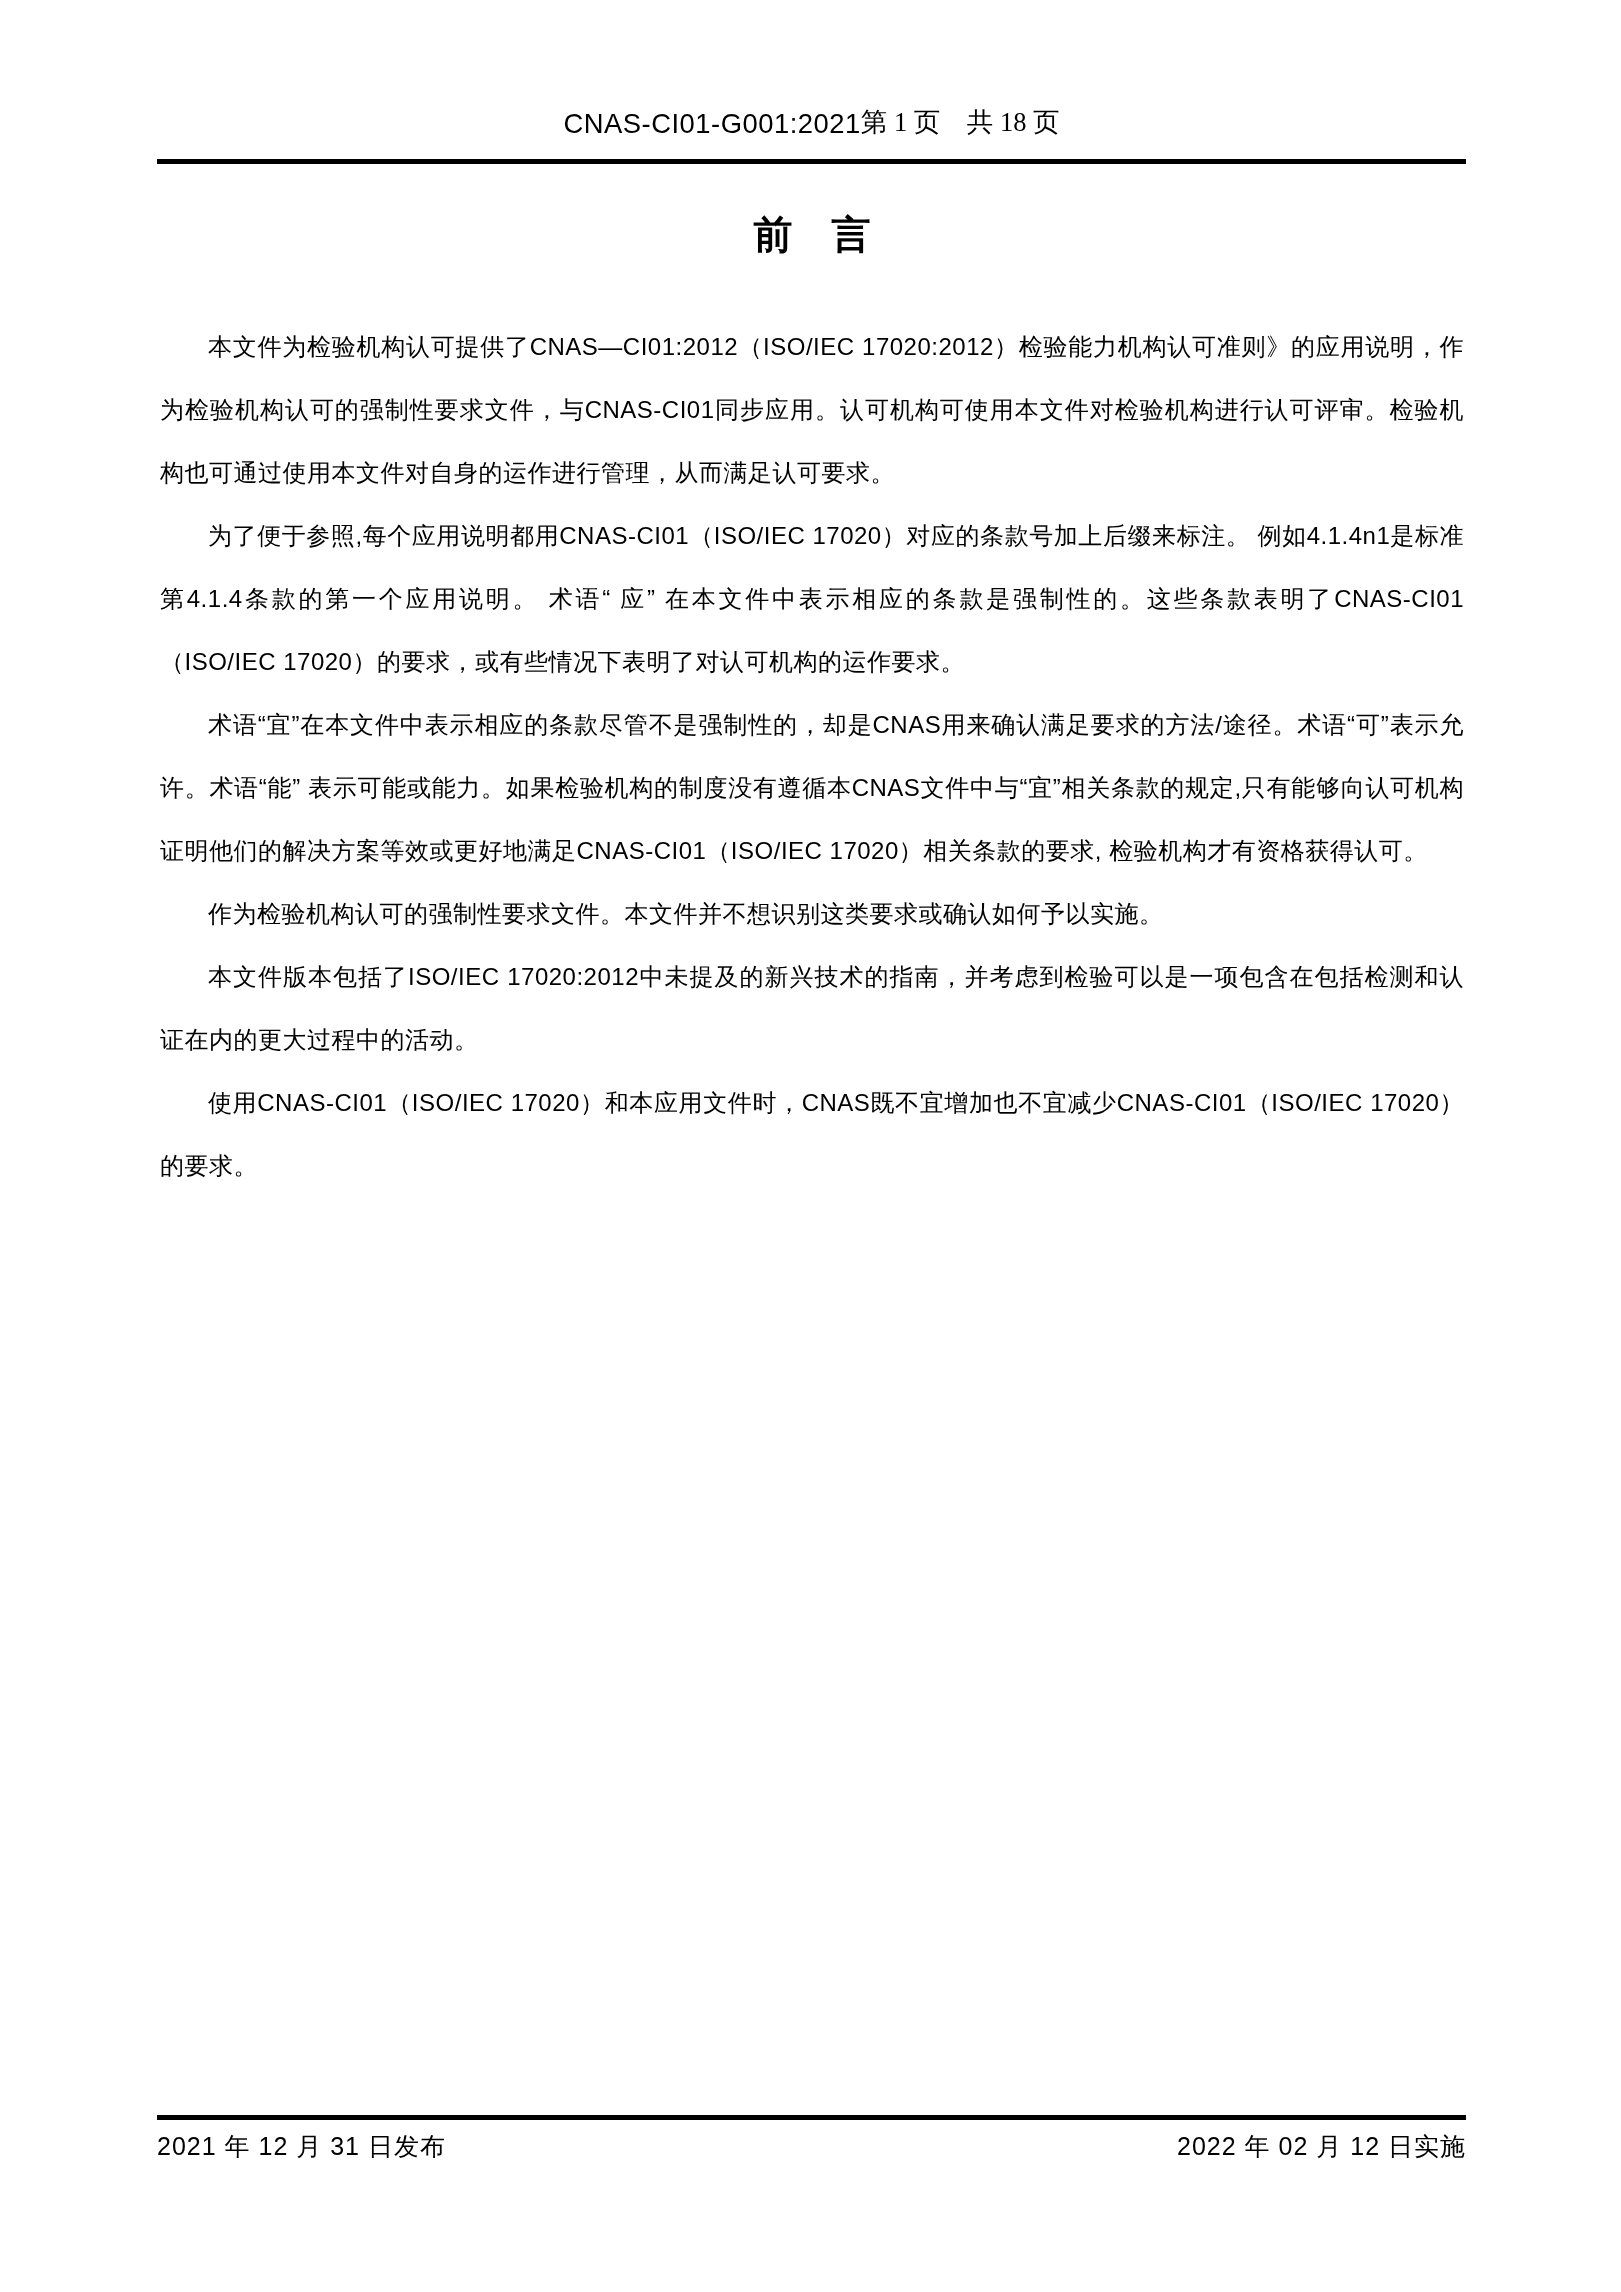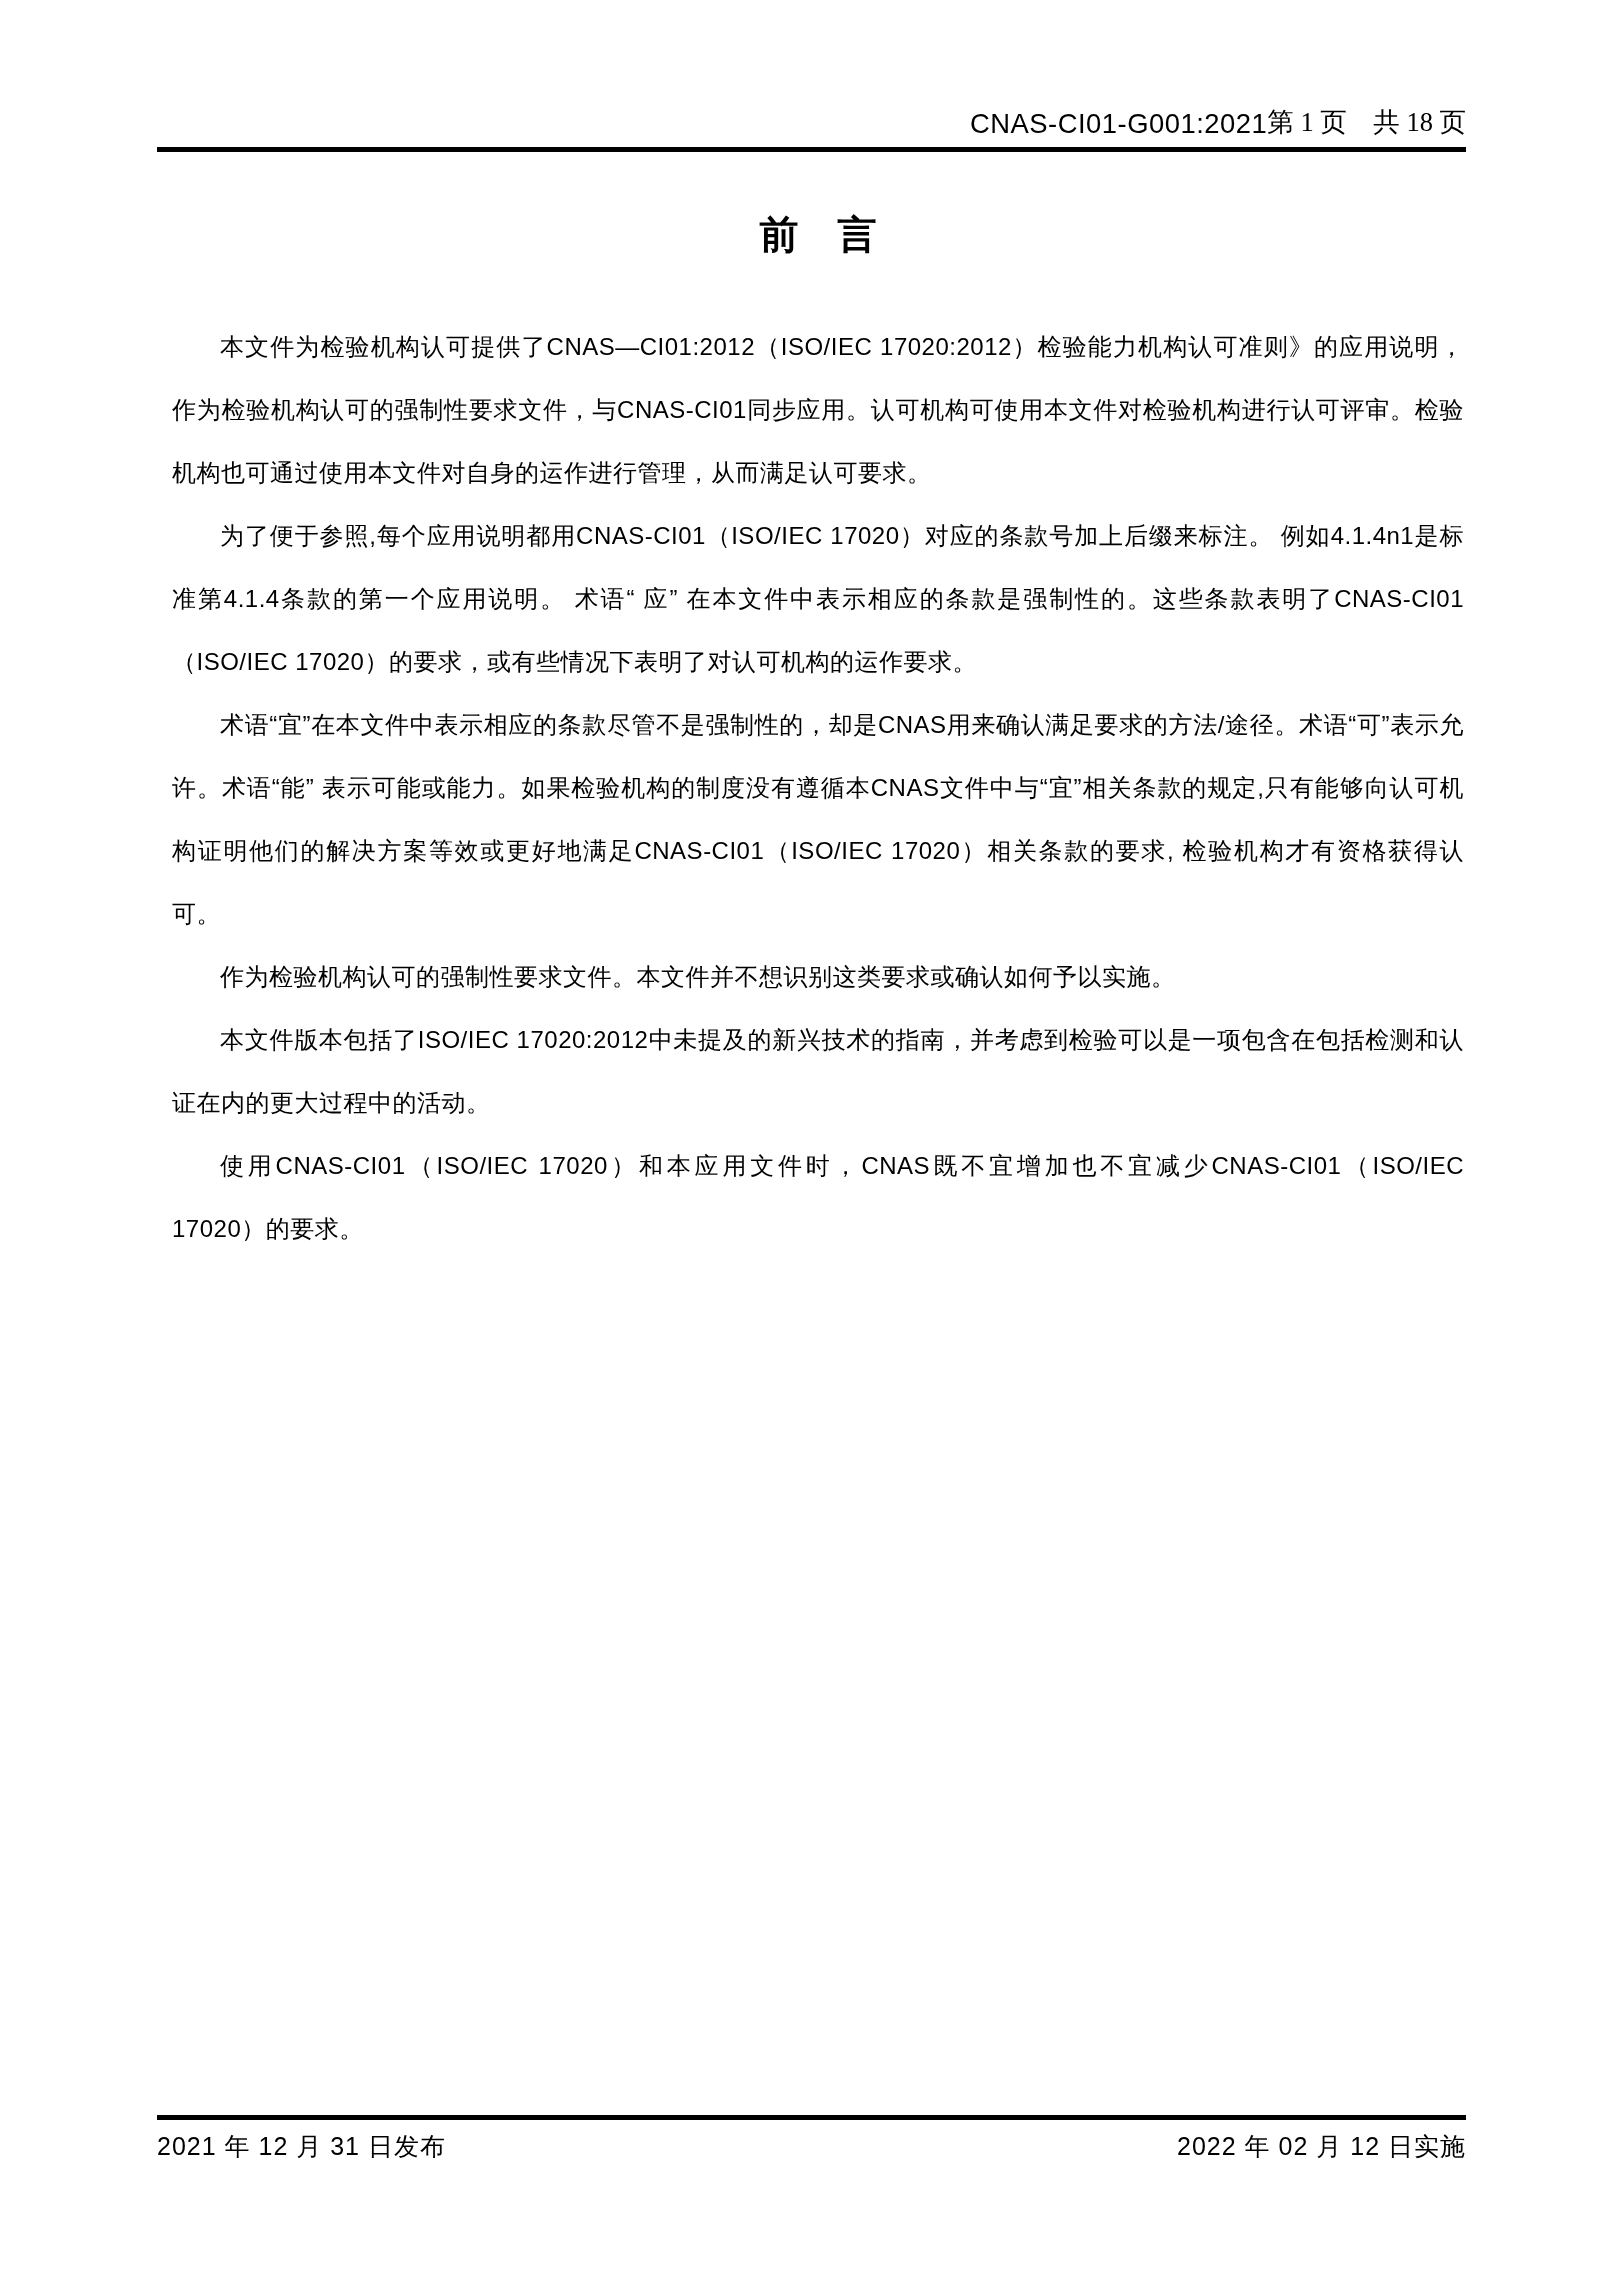--- a/index.html
+++ b/index.html
@@ -20,42 +20,41 @@
     inset: 0;
     background: #ffffff;
   }
   
   .header {
     position: absolute;
     left: 157px;
     right: 155px;
     top: 104px;
     display: flex;
-    justify-content: flex-end;
+    justify-content: center;
     align-items: flex-end;
     border-bottom: 5.9px solid #000;
-    padding-bottom: 7px;
+    padding-bottom: 19px;
   }
   .header-doc-number {
     font-size: 27.4px;
     font-family: "Liberation Sans", sans-serif;
     letter-spacing: 0.5px;
   }
   .header-page-info {
     font-size: 26.5px;
     font-family: "Liberation Serif", serif;
     white-space: pre;
   }
   
   .main {
     position: absolute;
     left: 160px;
     right: 157px;
     top: 209px;
-    margin-left: 12px;
   }
   .doc-title {
     margin: 0;
     text-align: center;
     font-size: 39px;
     font-weight: 700;
     line-height: 51px;
     white-space: pre;
   }
   .paragraphs {

